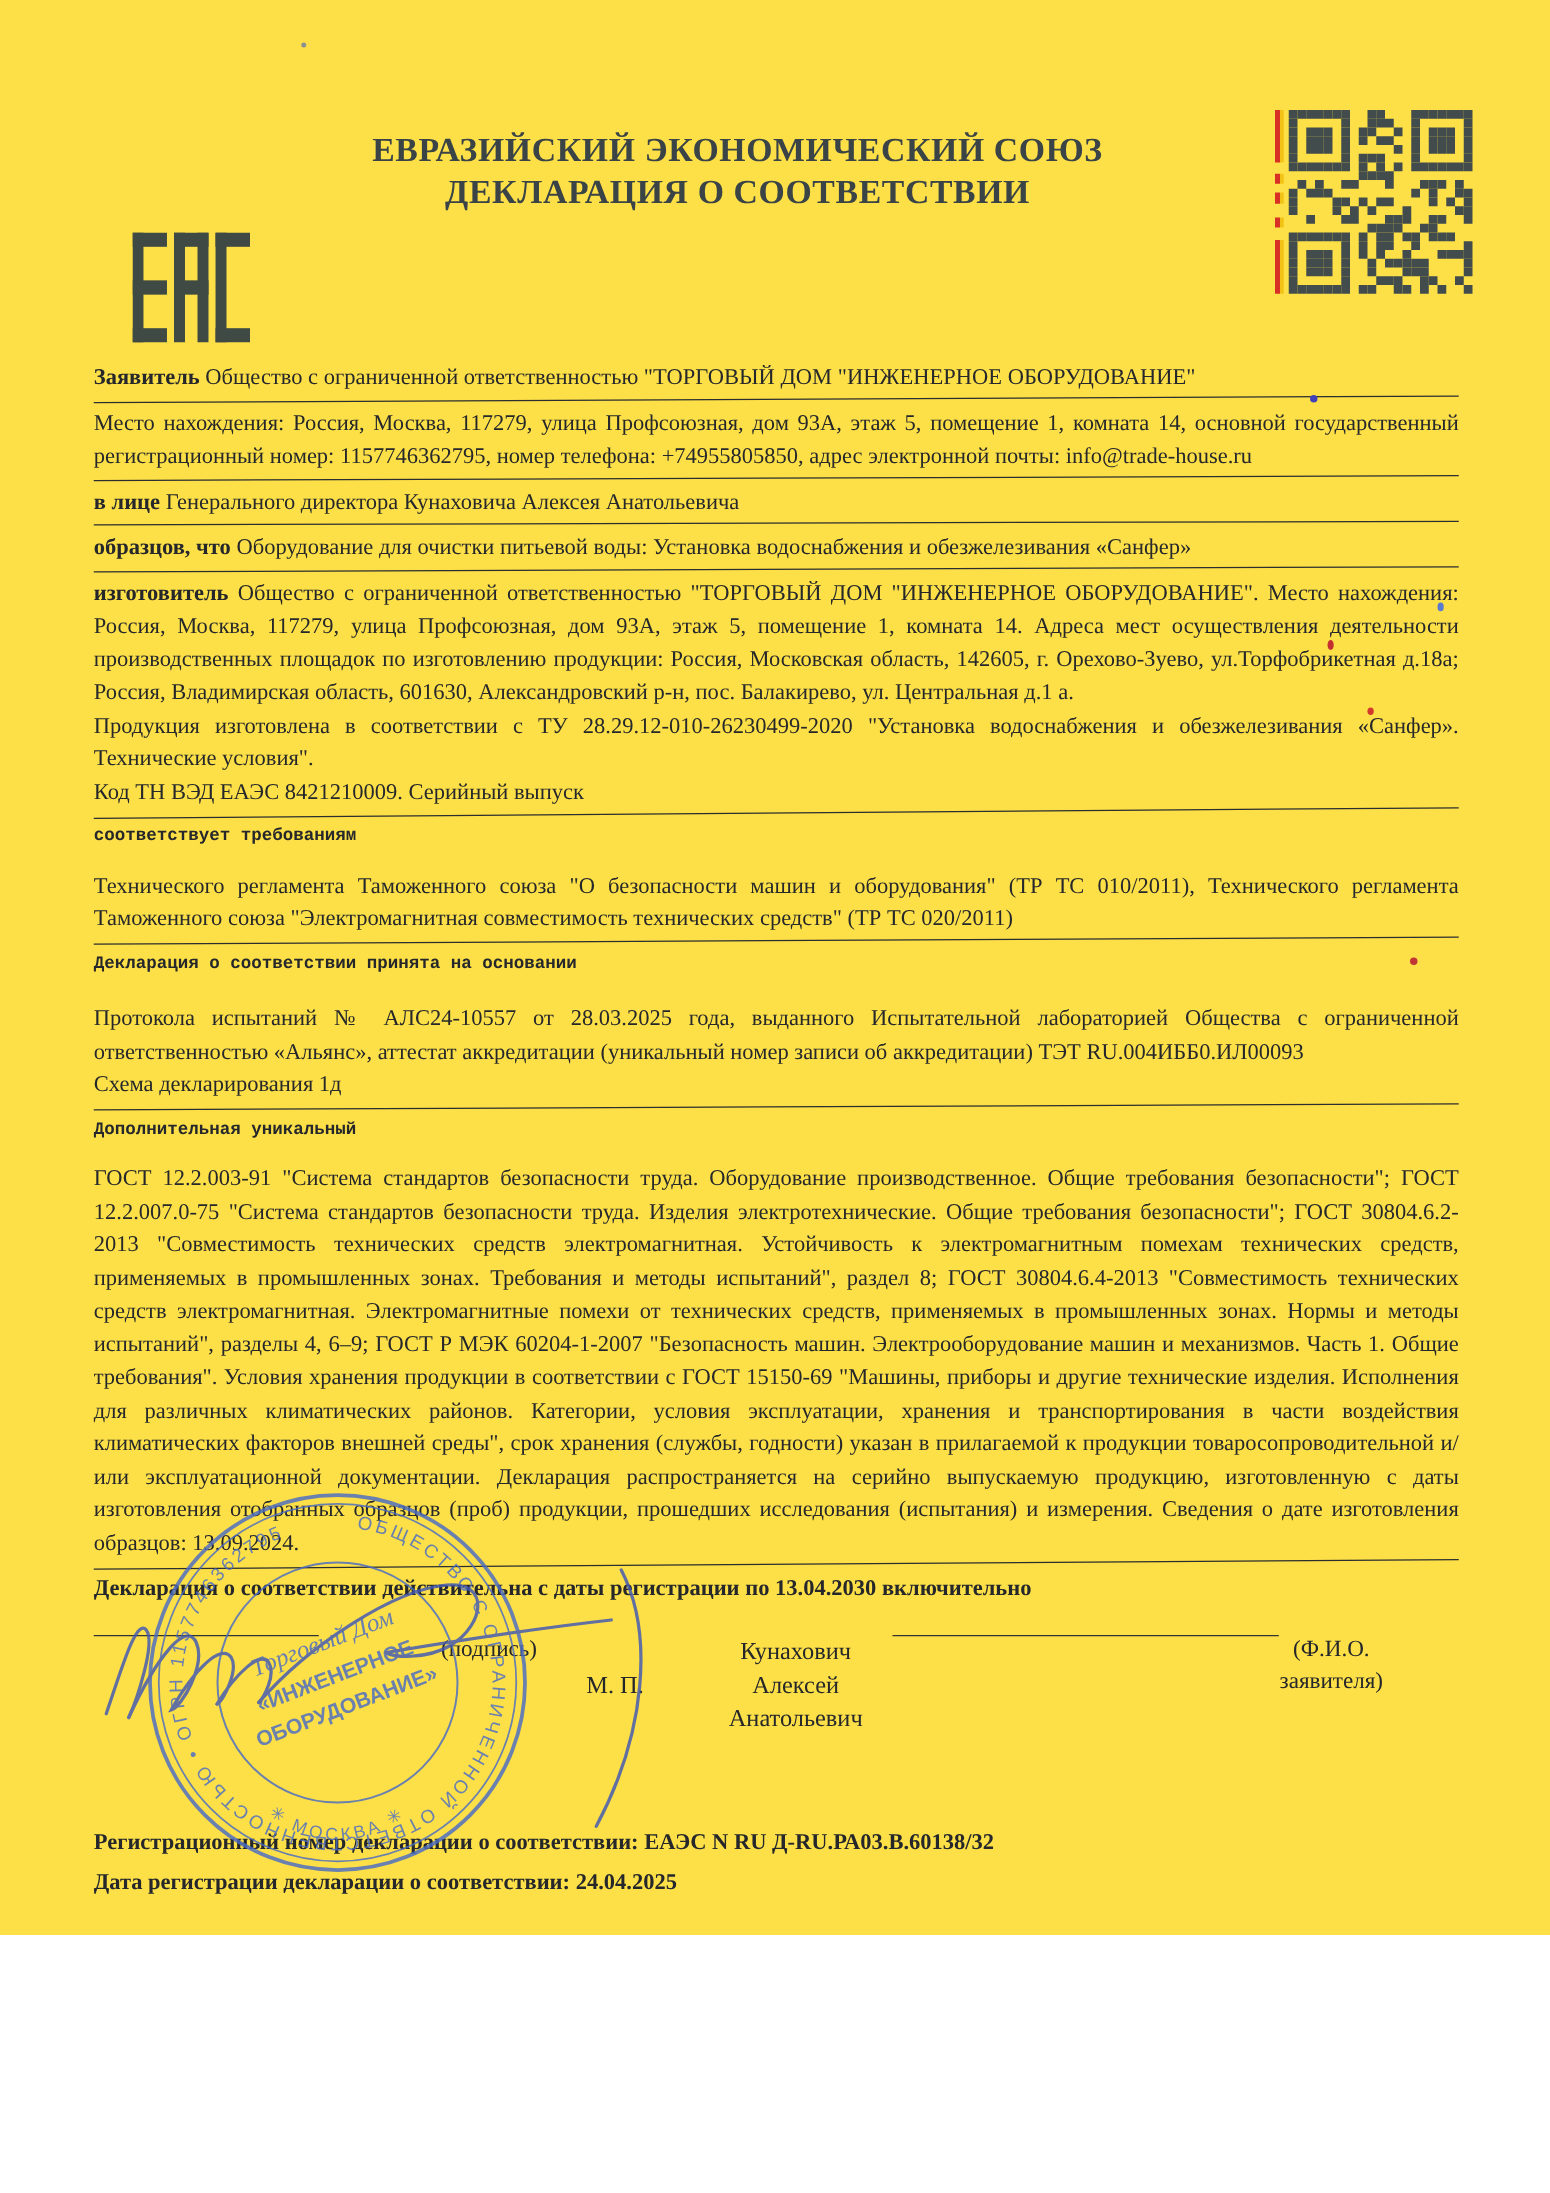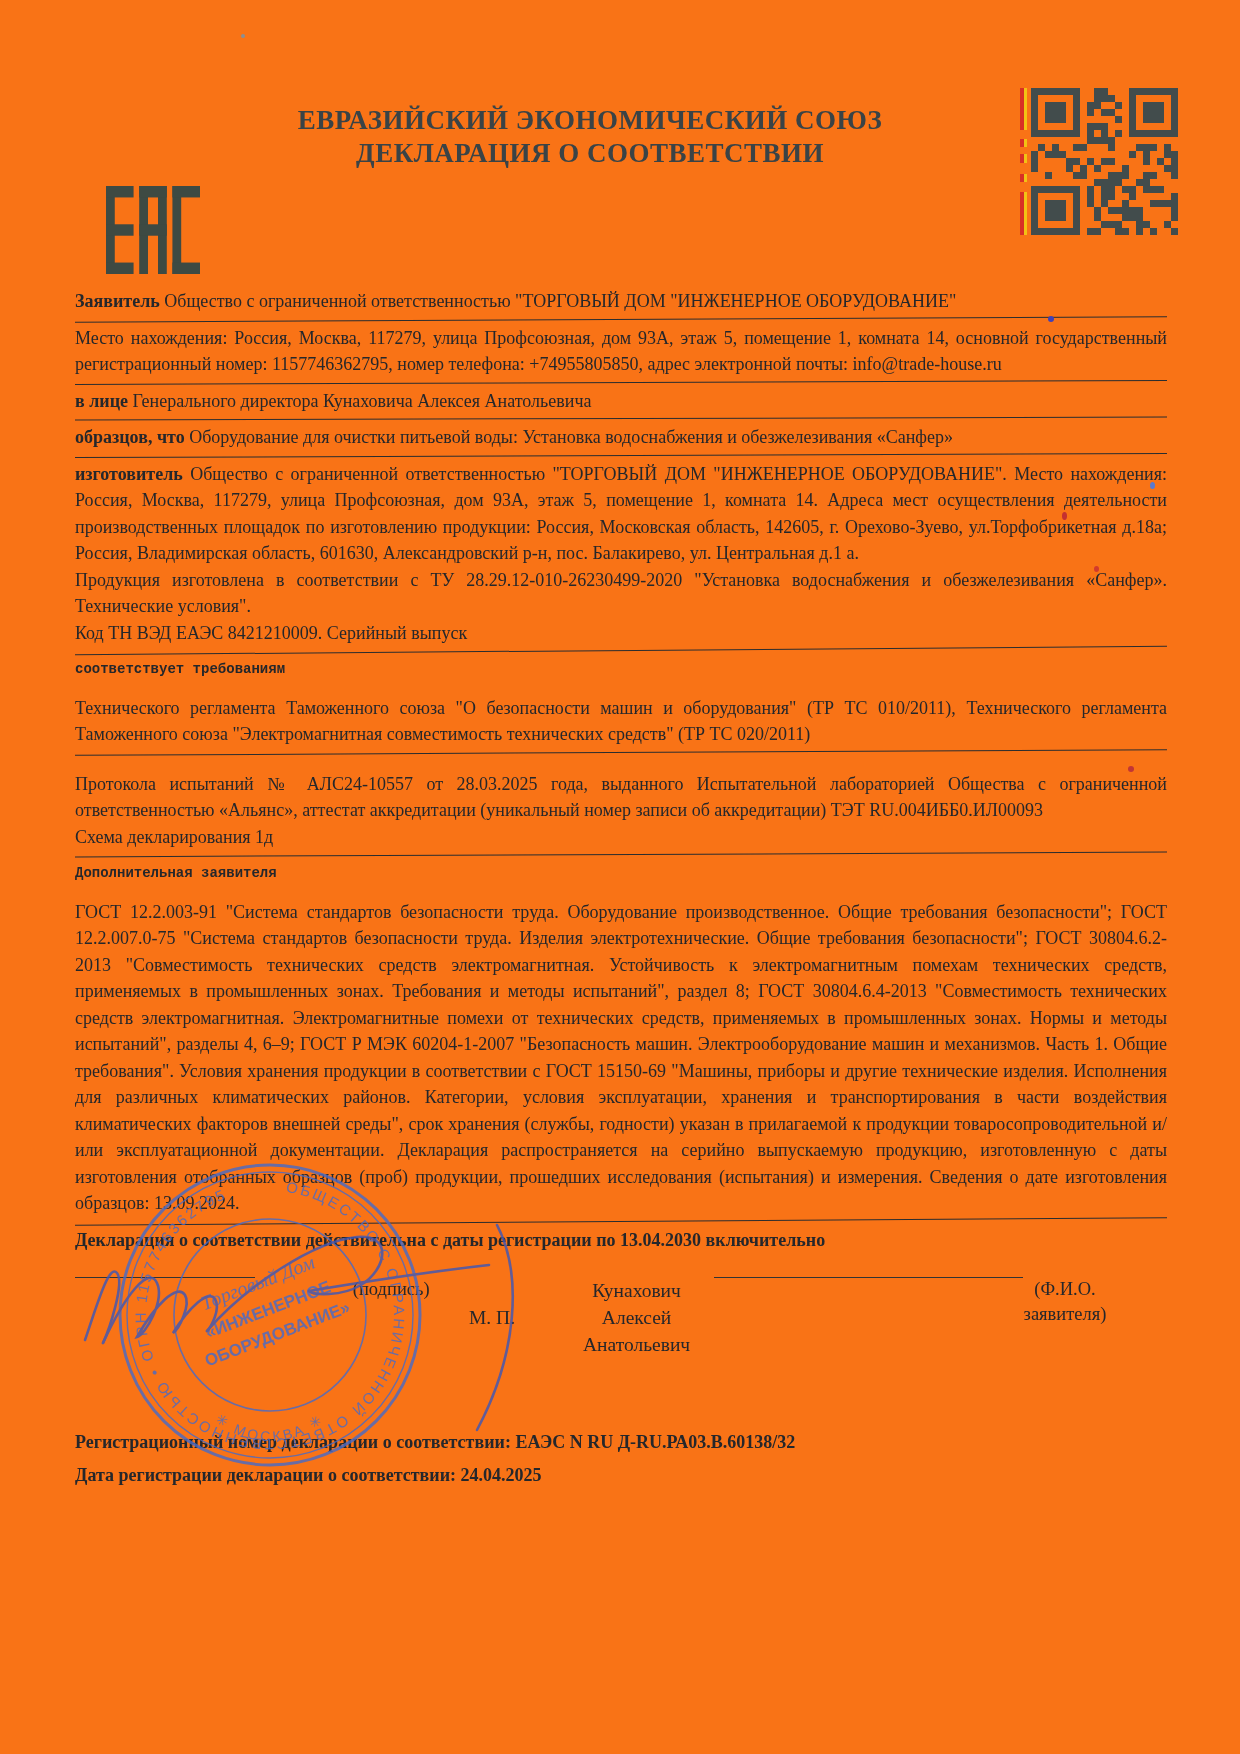--- a/index.html
+++ b/index.html
@@ -1,16 +1,16 @@
 <!DOCTYPE html>
 <html lang="ru"><head>
 <meta charset="utf-8">
 <style>
   html,body{margin:0;padding:0;background:#ffffff;}
-  .page{position:relative;width:1240px;height:1754px;background:#f97316;overflow:hidden;
+  .page{position:relative;width:1240px;height:1548px;background:#fde047;overflow:hidden;
         font-family:"Liberation Serif","DejaVu Serif",serif;color:#25272b;}
 
   
   .title-block{position:absolute;left:180px;top:104px;width:820px;text-align:center;
                font-weight:bold;color:#3a4346;font-size:27px;line-height:33px;letter-spacing:.5px;}
   .eac-logo{position:absolute;left:106px;top:186px;width:94px;height:88px;}
   .qr-wrap{position:absolute;left:1020px;top:88px;display:flex;}
   .qr-stripe{width:7px;margin-right:4px;display:flex;flex-direction:column;}
   .qr-stripe .seg{width:7px;background:linear-gradient(90deg,#d93025 0 52%,#f2c314 52% 100%);}
   .qr-stripe .gap{width:7px;background:transparent;}
@@ -556,26 +556,27 @@
     <p><span class="lbl">изготовитель</span> <span>Общество с ограниченной ответственностью "ТОРГОВЫЙ ДОМ "ИНЖЕНЕРНОЕ ОБОРУДОВАНИЕ". Место нахождения: Россия, Москва, 117279, улица Профсоюзная, дом 93А, этаж 5, помещение 1, комната 14. Адреса мест осуществления деятельности производственных площадок по изготовлению продукции: Россия, Московская область, 142605, г. Орехово-Зуево, ул.Торфобрикетная д.18а; Россия, Владимирская область, 601630, Александровский р-н, пос. Балакирево, ул. Центральная д.1 а.</span></p>
     <p>Продукция изготовлена в соответствии с ТУ 28.29.12-010-26230499-2020 "Установка водоснабжения и обезжелезивания «Санфер». Технические условия".</p>
     <p>Код ТН ВЭД ЕАЭС 8421210009. Серийный выпуск</p>
     <hr class="divider" style="transform:rotate(-0.45deg)">
 
     <div class="heading">соответствует требованиям</div>
     <div class="gap-s"></div>
     <p>Технического регламента Таможенного союза "О безопасности машин и оборудования" (ТР ТС 010/2011), Технического регламента Таможенного союза "Электромагнитная совместимость технических средств" (ТР ТС 020/2011)</p>
     <hr class="divider" style="transform:rotate(-0.3deg)">
 
+    <div class="heading">Декларация о соответствии принята на основании</div>
     <div class="gap-m"></div>
     <p>Протокола испытаний № АЛС24-10557 от 28.03.2025 года, выданного Испытательной лабораторией Общества с ограниченной ответственностью «Альянс», аттестат аккредитации (уникальный номер записи об аккредитации) ТЭТ RU.004ИББ0.ИЛ00093</p>
     <p>Схема декларирования 1д</p>
     <hr class="divider" style="transform:rotate(-0.25deg)">
 
-    <div class="heading">Дополнительная заявителя</div>
+    <div class="heading">Дополнительная уникальный</div>
     <div class="gap-s"></div>
     <p>ГОСТ 12.2.003-91 "Система стандартов безопасности труда. Оборудование производственное. Общие требования безопасности"; ГОСТ 12.2.007.0-75 "Система стандартов безопасности труда. Изделия электротехнические. Общие требования безопасности"; ГОСТ 30804.6.2-2013 "Совместимость технических средств электромагнитная. Устойчивость к электромагнитным помехам технических средств, применяемых в промышленных зонах. Требования и методы испытаний", раздел 8; ГОСТ 30804.6.4-2013 "Совместимость технических средств электромагнитная. Электромагнитные помехи от технических средств, применяемых в промышленных зонах. Нормы и методы испытаний", разделы 4, 6–9; ГОСТ Р МЭК 60204-1-2007 "Безопасность машин. Электрооборудование машин и механизмов. Часть 1. Общие требования". Условия хранения продукции в соответствии с ГОСТ 15150-69 "Машины, приборы и другие технические изделия. Исполнения для различных климатических районов. Категории, условия эксплуатации, хранения и транспортирования в части воздействия климатических факторов внешней среды", срок хранения (службы, годности) указан в прилагаемой к продукции товаросопроводительной и/или эксплуатационной документации. Декларация распространяется на серийно выпускаемую продукцию, изготовленную с даты изготовления отобранных образцов (проб) продукции, прошедших исследования (испытания) и измерения. Сведения о дате изготовления образцов: 13.09.2024.</p>
     <hr class="divider" style="transform:rotate(-0.4deg)">
 
     <p class="validity">Декларация о соответствии  действительна с даты регистрации по 13.04.2030 включительно</p>
 
     <div class="sig-row">
 
       <svg class="ink-overlay" viewBox="0 0 580 380">
         <g opacity="0.82">

